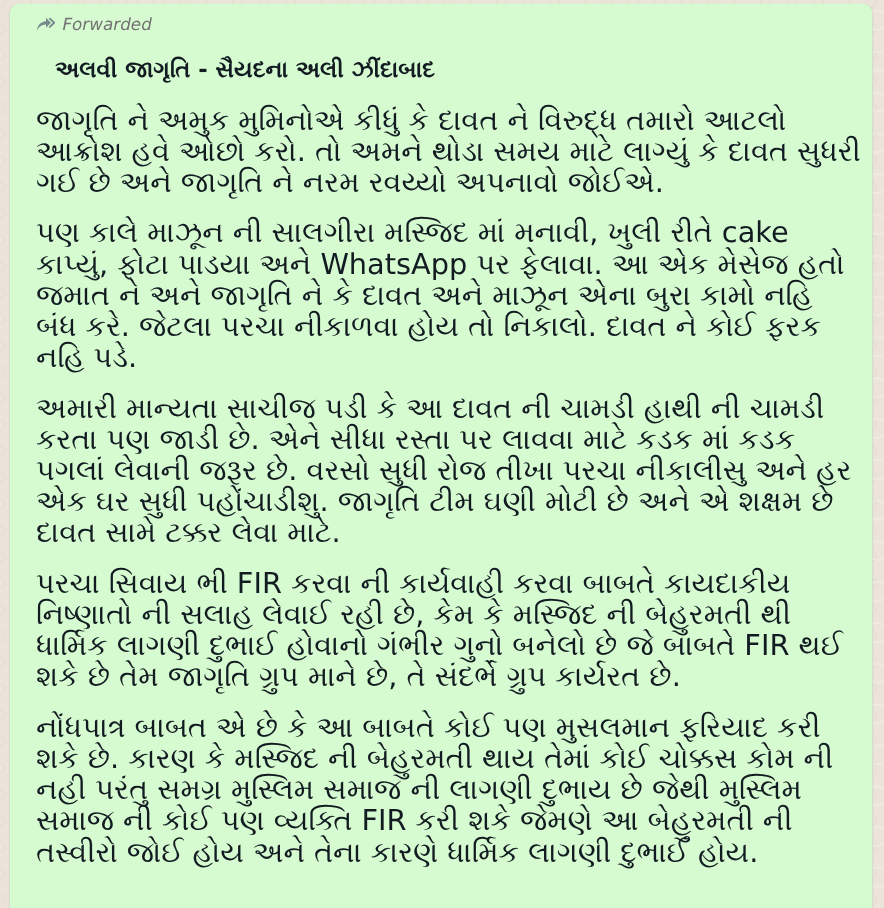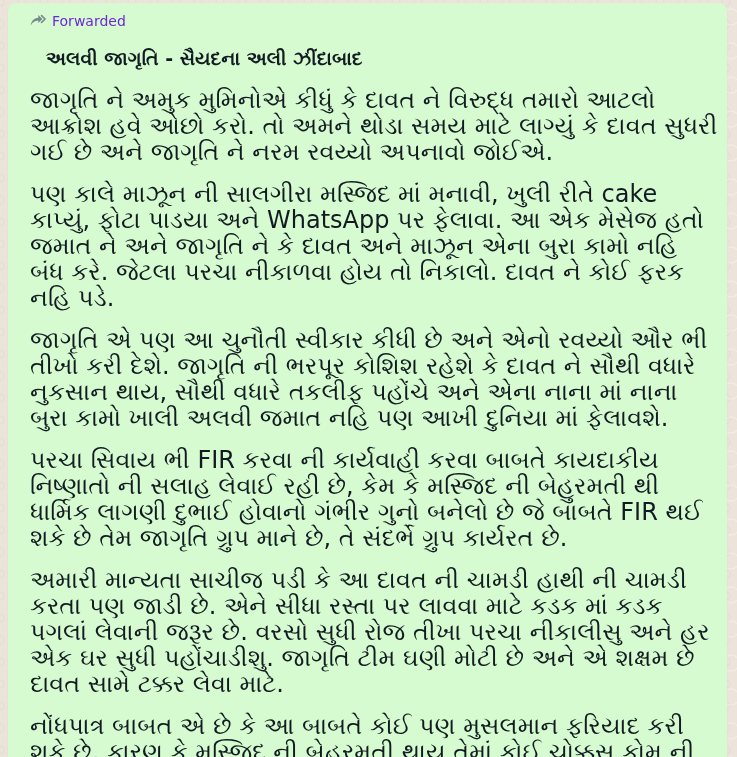--- a/index.html
+++ b/index.html
@@ -14,21 +14,21 @@
   }
   .bubble{
     position:absolute;left:8px;top:3px;width:719px;height:780px;
     background:#d7fbd0;border-radius:8px;
     box-shadow:0 1px 1px rgba(0,0,0,0.12);
     box-sizing:border-box;
     padding:8px 9px 12px 22px;
     color:#111b21;
   }
   .fwd-row{display:flex;align-items:center;gap:5px;margin:2px 0 5px 0;}
-  .fwd-label{font-size:14px;color:#6d28d9;}
+  .fwd-label{font-style:italic;font-size:14px;color:#737373;}
   .fwd-icon{display:inline-flex;opacity:0.85;}
   .title{font-weight:700;font-size:19px;line-height:26px;margin:16px;}
   .subtitle{font-weight:700;font-size:19px;line-height:26px;margin:9px 0 0 0;}
   .body-text p{margin:16px 0 0 0;font-size:24px;line-height:26px;font-weight:400;}
   .body-text .b{font-weight:400;}
 </style>
 </head>
 <body>
 
 <div class="bubble">
@@ -41,19 +41,18 @@
       </svg>
     </span>
     <span class="fwd-label">Forwarded</span>
   </div>
 
   <div class="title">અલવી જાગૃતિ - સૈયદના અલી ઝીંદાબાદ</div>
 
   <div class="body-text">
       <p><span>જાગૃતિ ને અમુક મુમિનોએ કીધું કે દાવત ને વિરુદ્ધ તમારો આટલો આક્રોશ હવે ઓછો કરો. તો અમને થોડા સમય માટે લાગ્યું કે દાવત સુધરી ગઈ છે અને જાગૃતિ ને નરમ રવય્યો અપનાવો જોઈએ.</span></p>
       <p><span class="b">પણ કાલે માઝૂન ની સાલગીરા મસ્જિદ માં મનાવી, ખુલી રીતે cake કાપ્યું, ફોટા પાડયા અને WhatsApp પર ફેલાવા. આ એક મેસેજ હતો જમાત ને અને જાગૃતિ ને કે દાવત અને માઝૂન એના બુરા કામો નહિ બંધ કરે. જેટલા પરચા નીકાળવા હોય તો નિકાલો. દાવત ને કોઈ ફરક નહિ પડે.</span></p>
-      <p><span class="b">જાગૃતિ એ પણ આ ચુનૌતી સ્વીકાર કીધી છે અને એનો રવય્યો ઔર ભી તીખો કરી દેશે. જાગૃતિ ની ભરપૂર કોશિશ રહેશે કે દાવત ને સૌથી વધારે નુકસાન થાય, સૌથી વધારે તકલીફ પહોંચે અને એના નાના માં નાના બુરા કામો ખાલી અલવી જમાત નહિ પણ આખી દુનિયા માં ફેલાવશે.</span></p>
+      <p><span>અમારી માન્યતા સાચીજ પડી કે આ દાવત ની ચામડી હાથી ની ચામડી કરતા પણ જાડી છે. એને સીધા રસ્તા પર લાવવા માટે કડક માં કડક પગલાં લેવાની જરૂર છે. </span><span class="b">વરસો સુધી રોજ તીખા પરચા નીકાલીસુ અને હર એક ઘર સુધી પહોંચાડીશુ.</span><span> જાગૃતિ ટીમ ઘણી મોટી છે અને એ શક્ષમ છે દાવત સામે ટક્કર લેવા માટે.</span></p>
       <p><span>પરચા સિવાય ભી </span><span class="b">FIR</span><span> કરવા ની કાર્યવાહી કરવા બાબતે કાયદાકીય નિષ્ણાતો ની સલાહ લેવાઈ રહી છે, કેમ કે મસ્જિદ ની બેહુરમતી થી ધાર્મિક લાગણી દુભાઈ હોવાનો ગંભીર ગુનો બનેલો છે જે બાબતે </span><span class="b">FIR</span><span> થઈ શકે છે તેમ જાગૃતિ ગ્રુપ માને છે, તે સંદર્ભે ગ્રુપ કાર્યરત છે.</span></p>
-      <p><span>અમારી માન્યતા સાચીજ પડી કે આ દાવત ની ચામડી હાથી ની ચામડી કરતા પણ જાડી છે. એને સીધા રસ્તા પર લાવવા માટે કડક માં કડક પગલાં લેવાની જરૂર છે. </span><span class="b">વરસો સુધી રોજ તીખા પરચા નીકાલીસુ અને હર એક ઘર સુધી પહોંચાડીશુ.</span><span> જાગૃતિ ટીમ ઘણી મોટી છે અને એ શક્ષમ છે દાવત સામે ટક્કર લેવા માટે.</span></p>
       <p><span class="b">નોંધપાત્ર બાબત એ છે કે આ બાબતે કોઈ પણ મુસલમાન ફરિયાદ કરી શકે છે. કારણ કે મસ્જિદ ની બેહુરમતી થાય તેમાં કોઈ ચોક્કસ કોમ ની નહી પરંતુ સમગ્ર મુસ્લિમ સમાજ ની લાગણી દુભાય છે જેથી મુસ્લિમ સમાજ ની કોઈ પણ વ્યક્તિ FIR  કરી શકે જેમણે આ બેહુરમતી ની તસ્વીરો જોઈ હોય અને તેના કારણે ધાર્મિક લાગણી દુભાઈ હોય.</span></p>
     </div>
 
 </div>
 
 </body></html>

